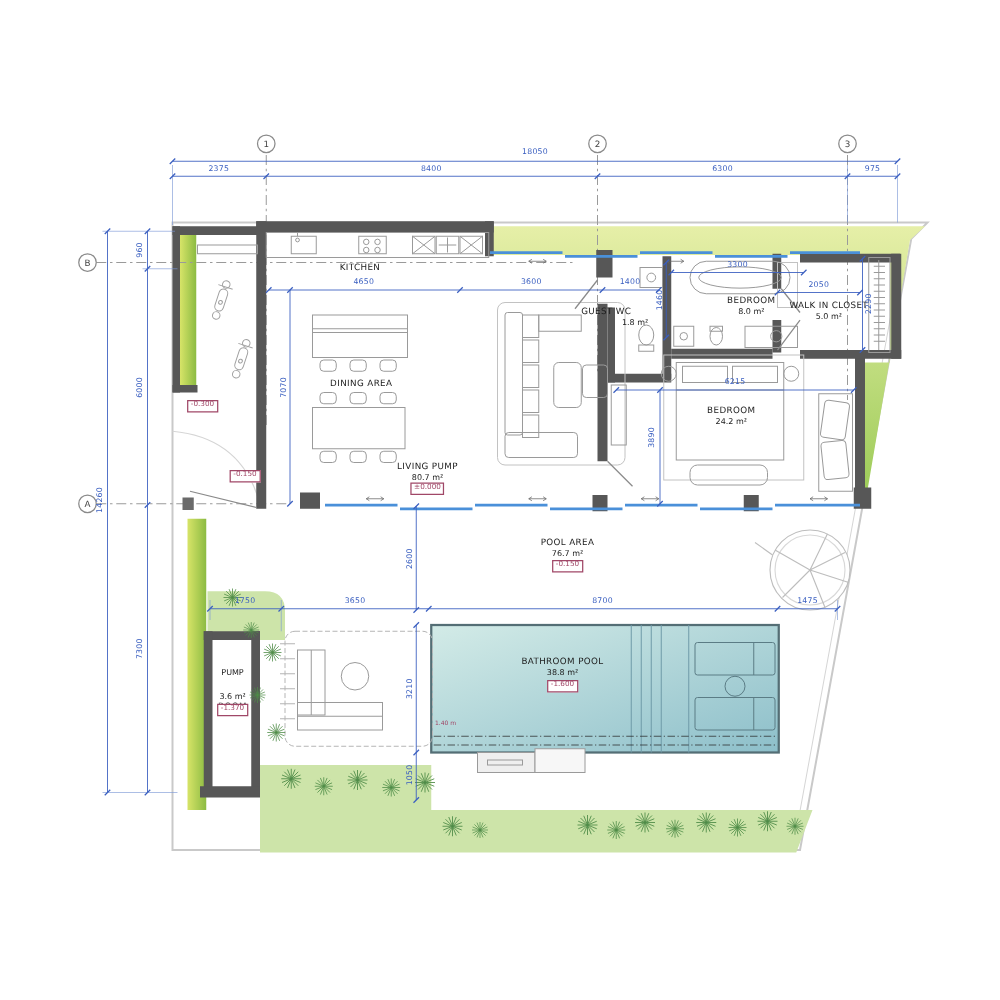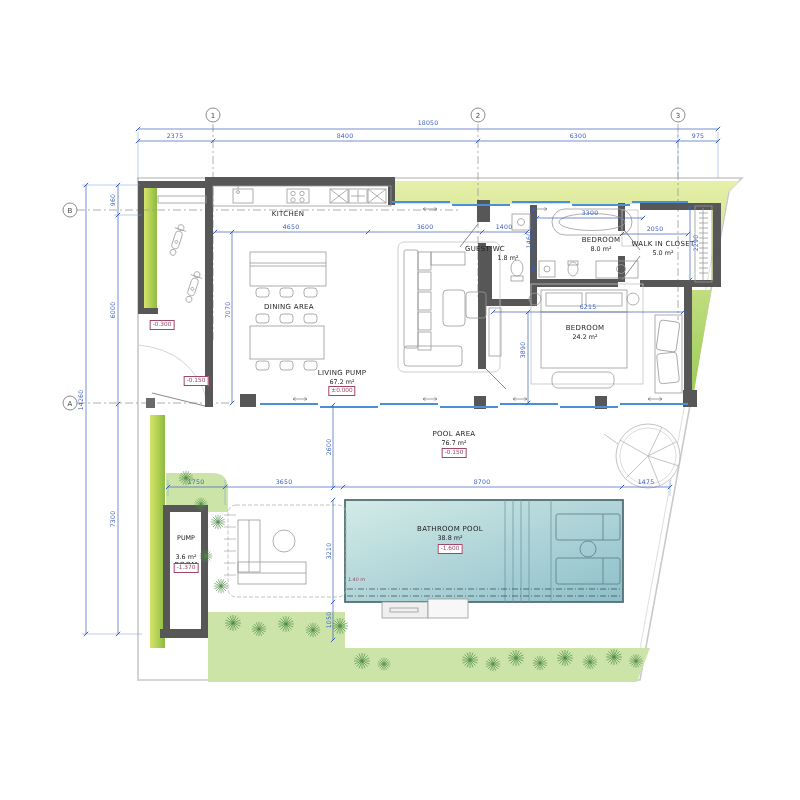--- a/index.html
+++ b/index.html
@@ -405,21 +405,21 @@
 <span class="dim" style="left:284px;top:481px">3650</span>
 <span class="dim" style="left:482px;top:481px">8700</span>
 <span class="dim" style="left:646px;top:481px">1475</span>
 <span class="dim rot" style="left:328px;top:447px">2600</span>
 <span class="dim rot" style="left:328px;top:551px">3210</span>
 <span class="dim rot" style="left:328px;top:620px">1050</span>
 
 <span class="room-title" style="left:288px;top:210px">KITCHEN</span>
 <span class="room-title" style="left:289px;top:303px">DINING AREA</span>
 <span class="room-title" style="left:342px;top:369px">LIVING PUMP</span>
-<span class="room-area" style="left:342px;top:378px">67.2 m²</span>
+<span class="room-area" style="left:342px;top:378px">80.7 m²</span>
 <div class="lvl" style="left:342px;top:386px">±0.000</div>
 <span class="room-title" style="left:485px;top:245px">GUEST WC</span>
 <span class="room-area" style="left:508px;top:254px">1.8 m²</span>
 <span class="room-title" style="left:601px;top:236px">BEDROOM</span>
 <span class="room-area" style="left:601px;top:245px">8.0 m²</span>
 <span class="room-title" style="left:663px;top:240px">WALK IN CLOSET</span>
 <span class="room-area" style="left:663px;top:249px">5.0 m²</span>
 <span class="room-title" style="left:585px;top:324px">BEDROOM</span>
 <span class="room-area" style="left:585px;top:333px">24.2 m²</span>
 <span class="room-title" style="left:454px;top:430px">POOL AREA</span>

